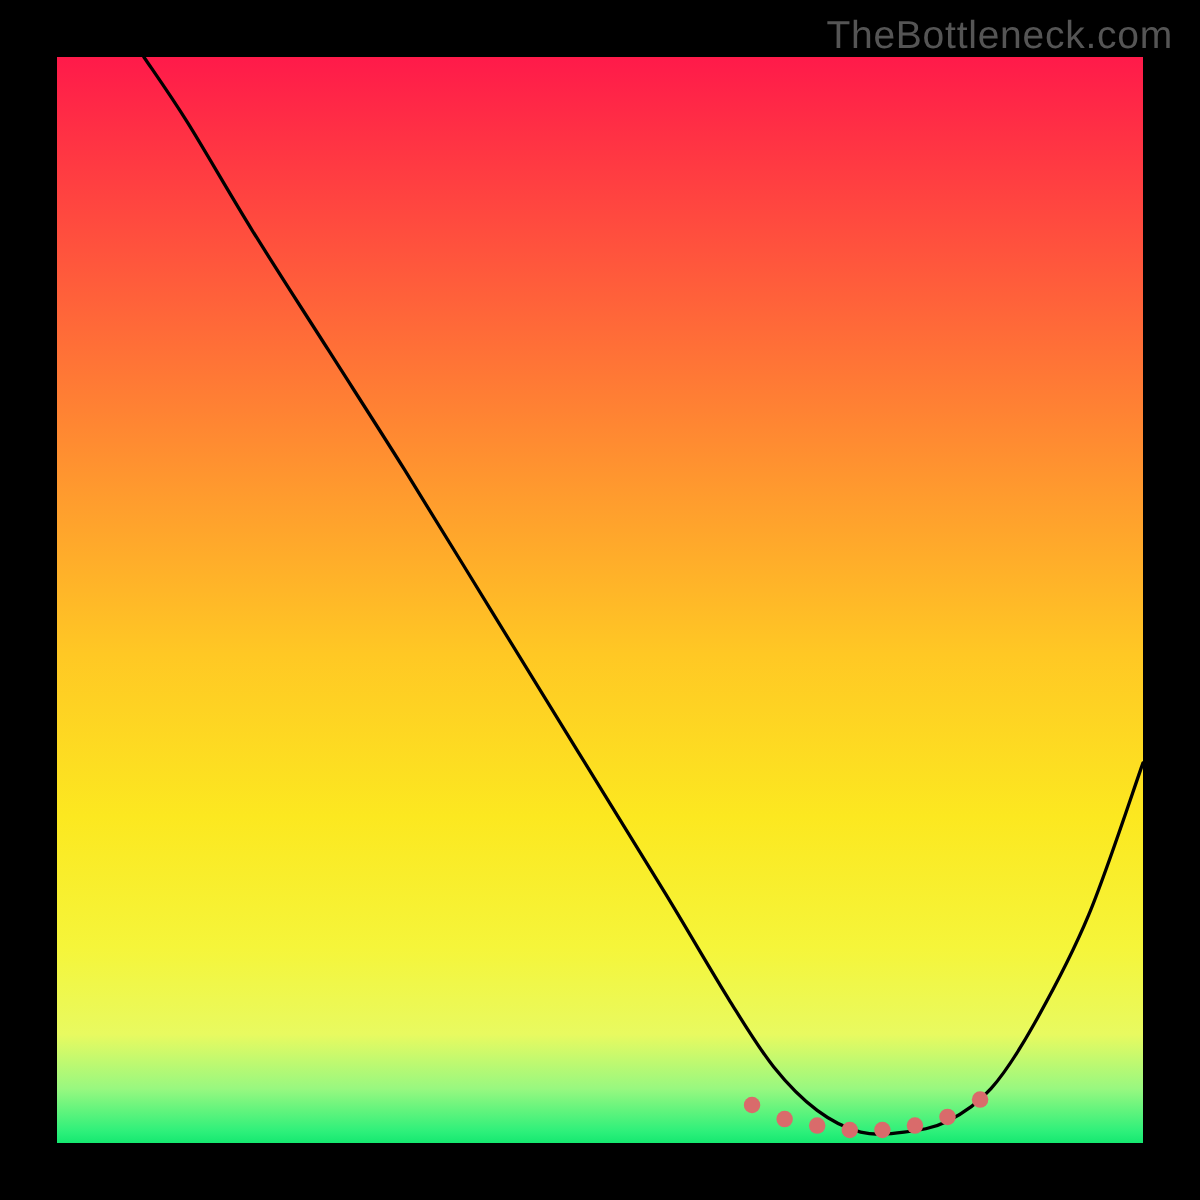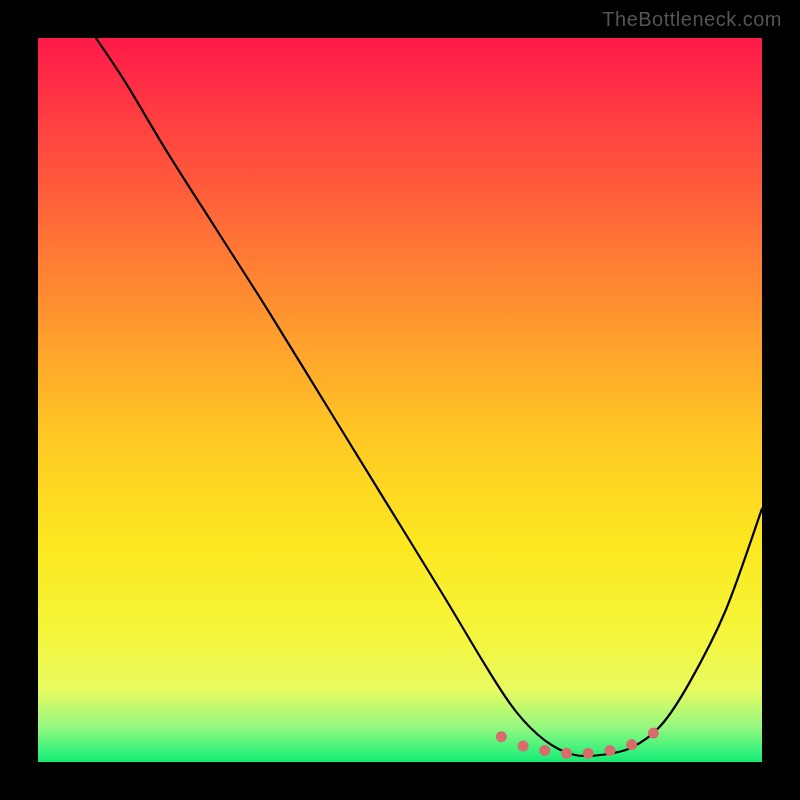--- a/index.html
+++ b/index.html
@@ -9,21 +9,21 @@
     width: 800px;
     height: 800px;
     position: relative;
     font-family: Arial, Helvetica, sans-serif;
   }
   .watermark {
     position: absolute;
     top: 8px;
     right: 18px;
     color: #555;
-    font-size: 20px;
+    font-size: 26px;
     font-weight: 400;
     z-index: 10;
     letter-spacing: 0.5px;
   }
   .plot-area {
     position: absolute;
     top: 38px;
     left: 38px;
     width: 724px;
     height: 724px;

